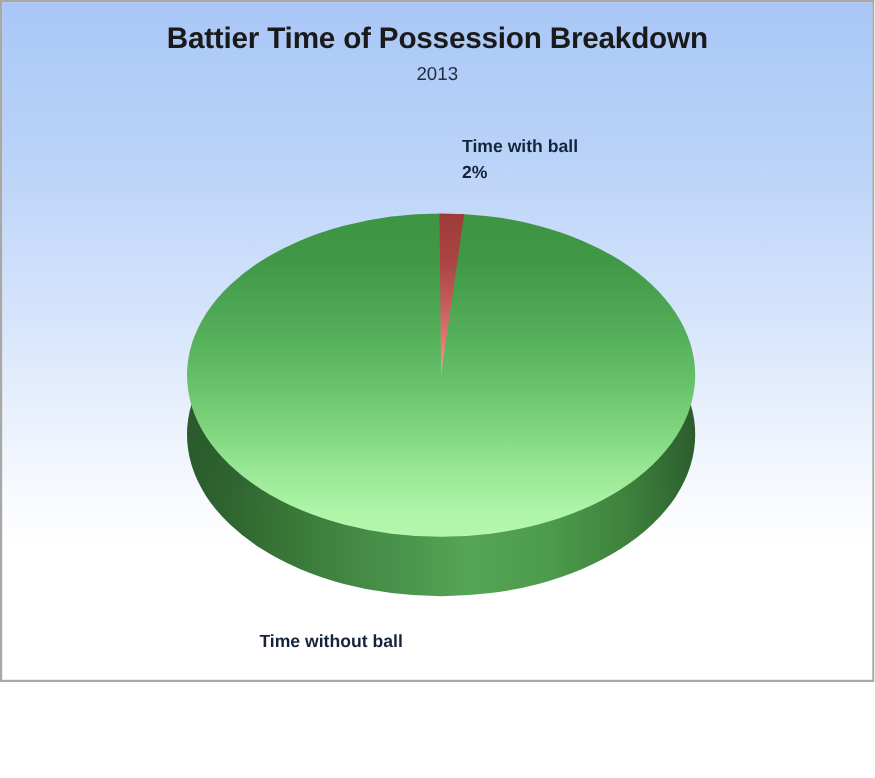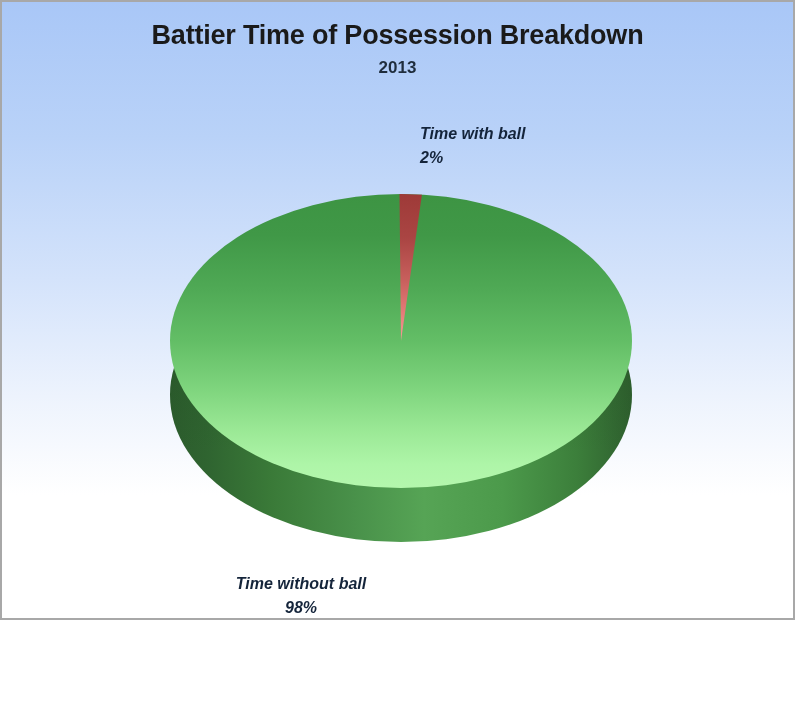--- a/index.html
+++ b/index.html
@@ -30,21 +30,21 @@
   #chart-title {
     font-size: 27px;
     font-weight: bold;
     color: #1a1a1a;
     letter-spacing: -0.2px;
     line-height: 34px;
     white-space: nowrap;
   }
   #chart-subtitle {
     font-size: 17px;
-    font-weight: bold;
+    font-weight: normal;
     color: #1f2d3d;
     line-height: 26px;
     margin-top: 3px;
   }
 
   
   #pie-wrap {
     position: absolute;
     left: 168px;
     top: 192px;
@@ -94,21 +94,20 @@
     position: absolute;
     left: 0;
     top: 0;
     width: 462px;
     height: 294px;
   }
 
   
   .pie-label {
     position: absolute;
-    font-style: italic;
     font-weight: bold;
     font-size: 16px;
     color: #14243a;
     line-height: 24px;
     white-space: nowrap;
     pointer-events: none;
   }
   #label-with-ball {
     left: 418px;
     top: 120px;
@@ -155,16 +154,15 @@
 
   </div>
 
   <div class="pie-label" id="label-with-ball">
     <span>Time with ball</span>
     <span class="pct">2%</span>
   </div>
 
   <div class="pie-label" id="label-without-ball">
     <span>Time without ball</span>
-    <span class="pct">98%</span>
   </div>
 
 </div>
 
 </body></html>

